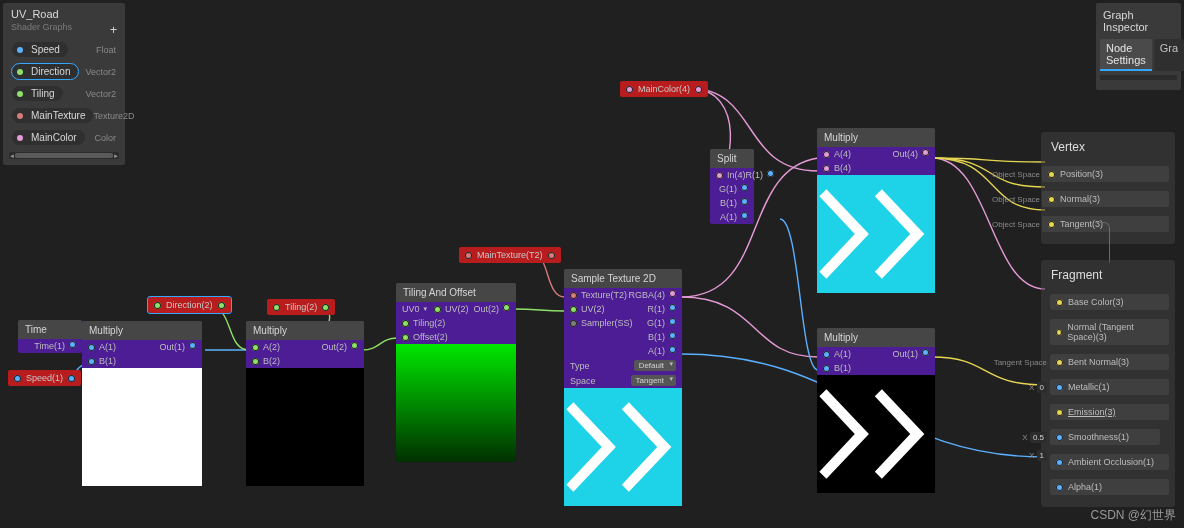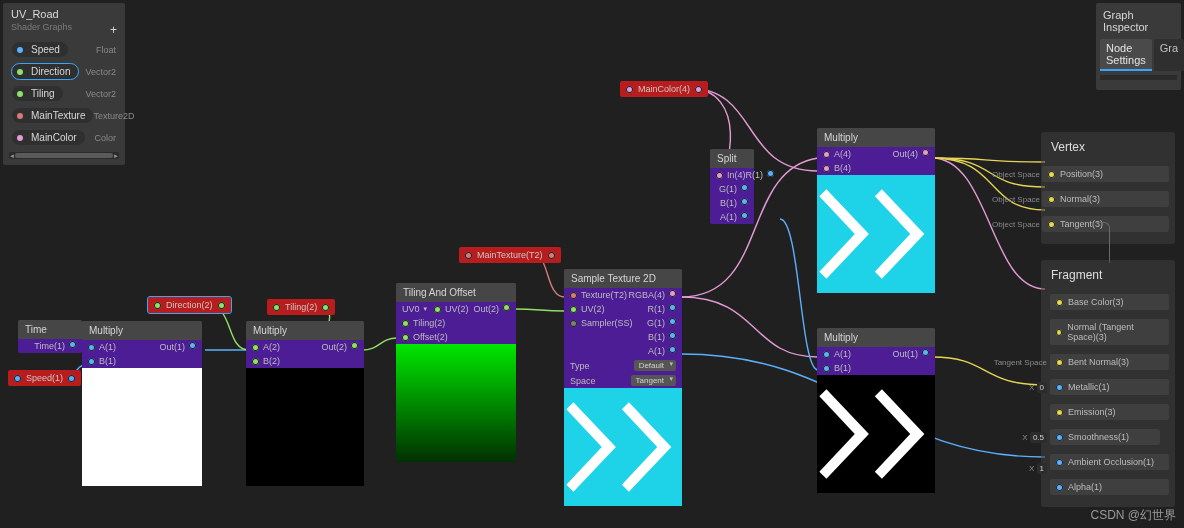--- a/index.html
+++ b/index.html
@@ -473,39 +473,39 @@
       </div>
       <div style="display: flex; align-items: center; margin: 3px 0px 3px -55px;">
         <span style="width: 55px; text-align: right; color: rgb(138, 138, 138); font-size: 8px; padding-right: 3px;"><span>X</span> <span class="numbox">0</span></span>
         <div class="srow" style="flex: 1 1 0%;">
           <span class="l">
             <span class="dot f"></span>
             <span>Metallic(1)</span>
           </span>
         </div>
       </div>
-      <div style="display: flex; align-items: center; margin: 3px 0px 3px -55px;">
+      <div style="display: flex; align-items: center; margin: 3px 0px 3px -55px; text-decoration: underline;">
         <span style="width: 55px; text-align: right; color: rgb(138, 138, 138); font-size: 8px; padding-right: 3px;"></span>
         <div class="srow" style="flex: 1 1 0%;">
           <span class="l">
             <span class="dot v3"></span>
             <span>Emission(3)</span>
           </span>
         </div>
       </div>
       <div style="display: flex; align-items: center; margin: 3px 9px 3px -55px;">
         <span style="width: 55px; text-align: right; color: rgb(138, 138, 138); font-size: 8px; padding-right: 3px;"><span>X</span> <span class="numbox">0.5</span></span>
         <div class="srow" style="flex: 1 1 0%;">
           <span class="l">
             <span class="dot f"></span>
             <span>Smoothness(1)</span>
           </span>
         </div>
       </div>
-      <div style="display: flex; align-items: flex-end; margin: 3px 0px 3px -55px;">
+      <div style="display: flex; align-items: flex-start; margin: 3px 0px 3px -55px;">
         <span style="width: 55px; text-align: right; color: rgb(138, 138, 138); font-size: 8px; padding-right: 3px;"><span>X</span> <span class="numbox">1</span></span>
         <div class="srow" style="flex: 1 1 0%;">
           <span class="l">
             <span class="dot f"></span>
             <span>Ambient Occlusion(1)</span>
           </span>
         </div>
       </div>
       <div style="display: flex; align-items: center; margin: 3px 0px 3px -55px;">
         <span style="width: 55px; text-align: right; color: rgb(138, 138, 138); font-size: 8px; padding-right: 3px;"></span>

